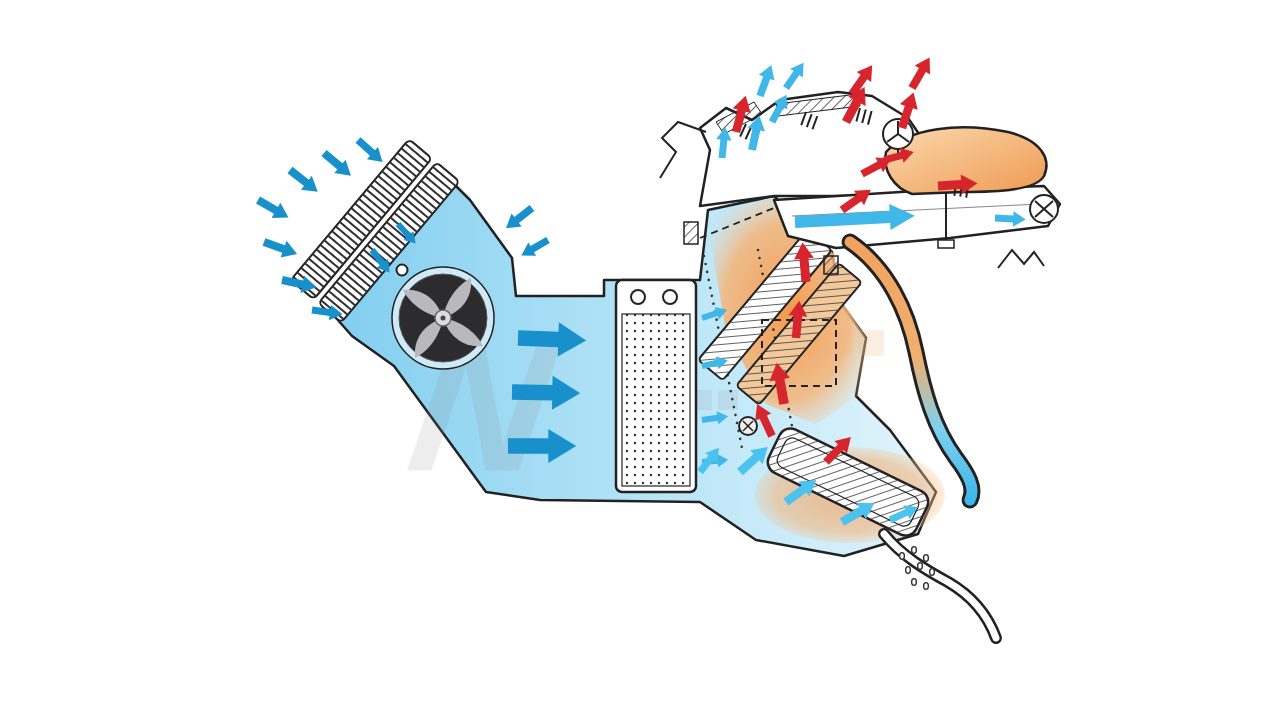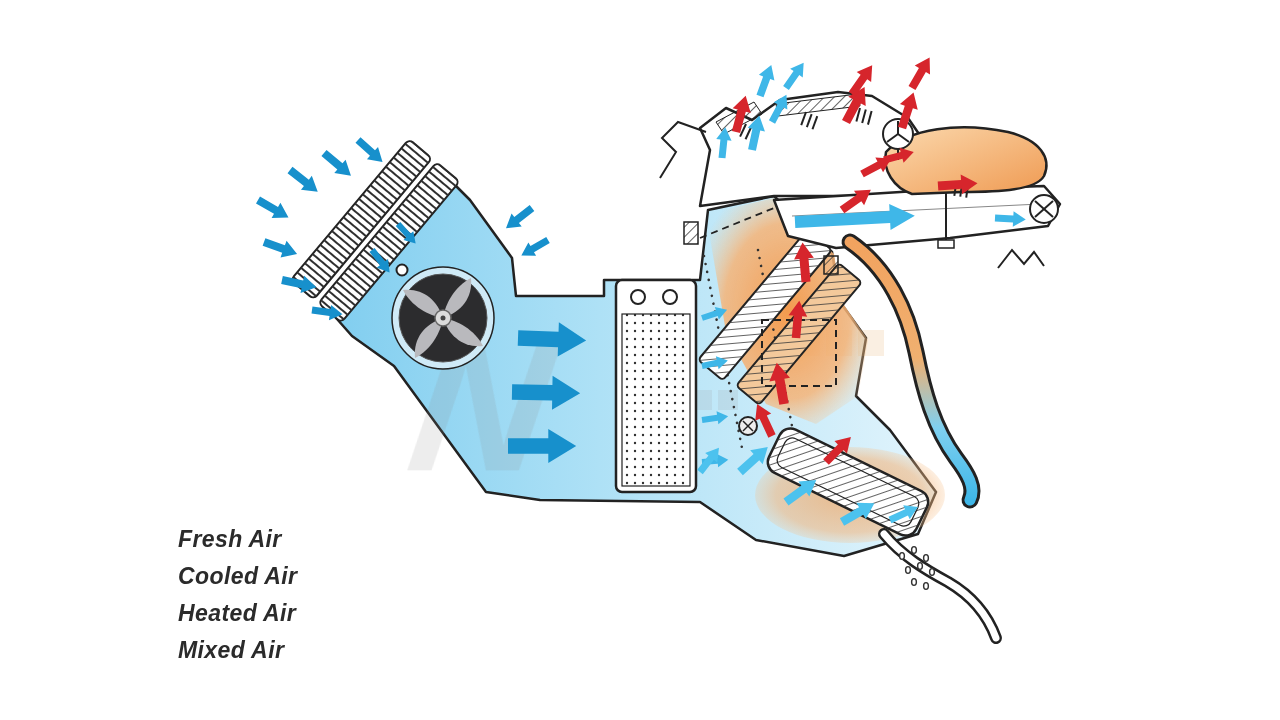--- a/index.html
+++ b/index.html
@@ -268,20 +268,14 @@
 
   <g class="c-mixed">
     <use href="#arrow" transform="translate(740,472) rotate(-42) scale(0.85)"></use>
     <use href="#arrow" transform="translate(786,502) rotate(-36) scale(0.85)"></use>
     <use href="#arrow" transform="translate(842,522) rotate(-30) scale(0.85)"></use>
     <use href="#arrow" transform="translate(700,472) rotate(-52) scale(0.7)"></use>
     <use href="#arrow" transform="translate(890,520) rotate(-25) scale(0.7)"></use>
   </g>
 </svg>
 
-<div class="legend">
-  <div class="item">Fresh Air</div>
-  <div class="item">Cooled Air</div>
-  <div class="item">Heated Air</div>
-  <div class="item">Mixed Air</div>
+
 </div>
 
-</div>
-
 </body></html>

